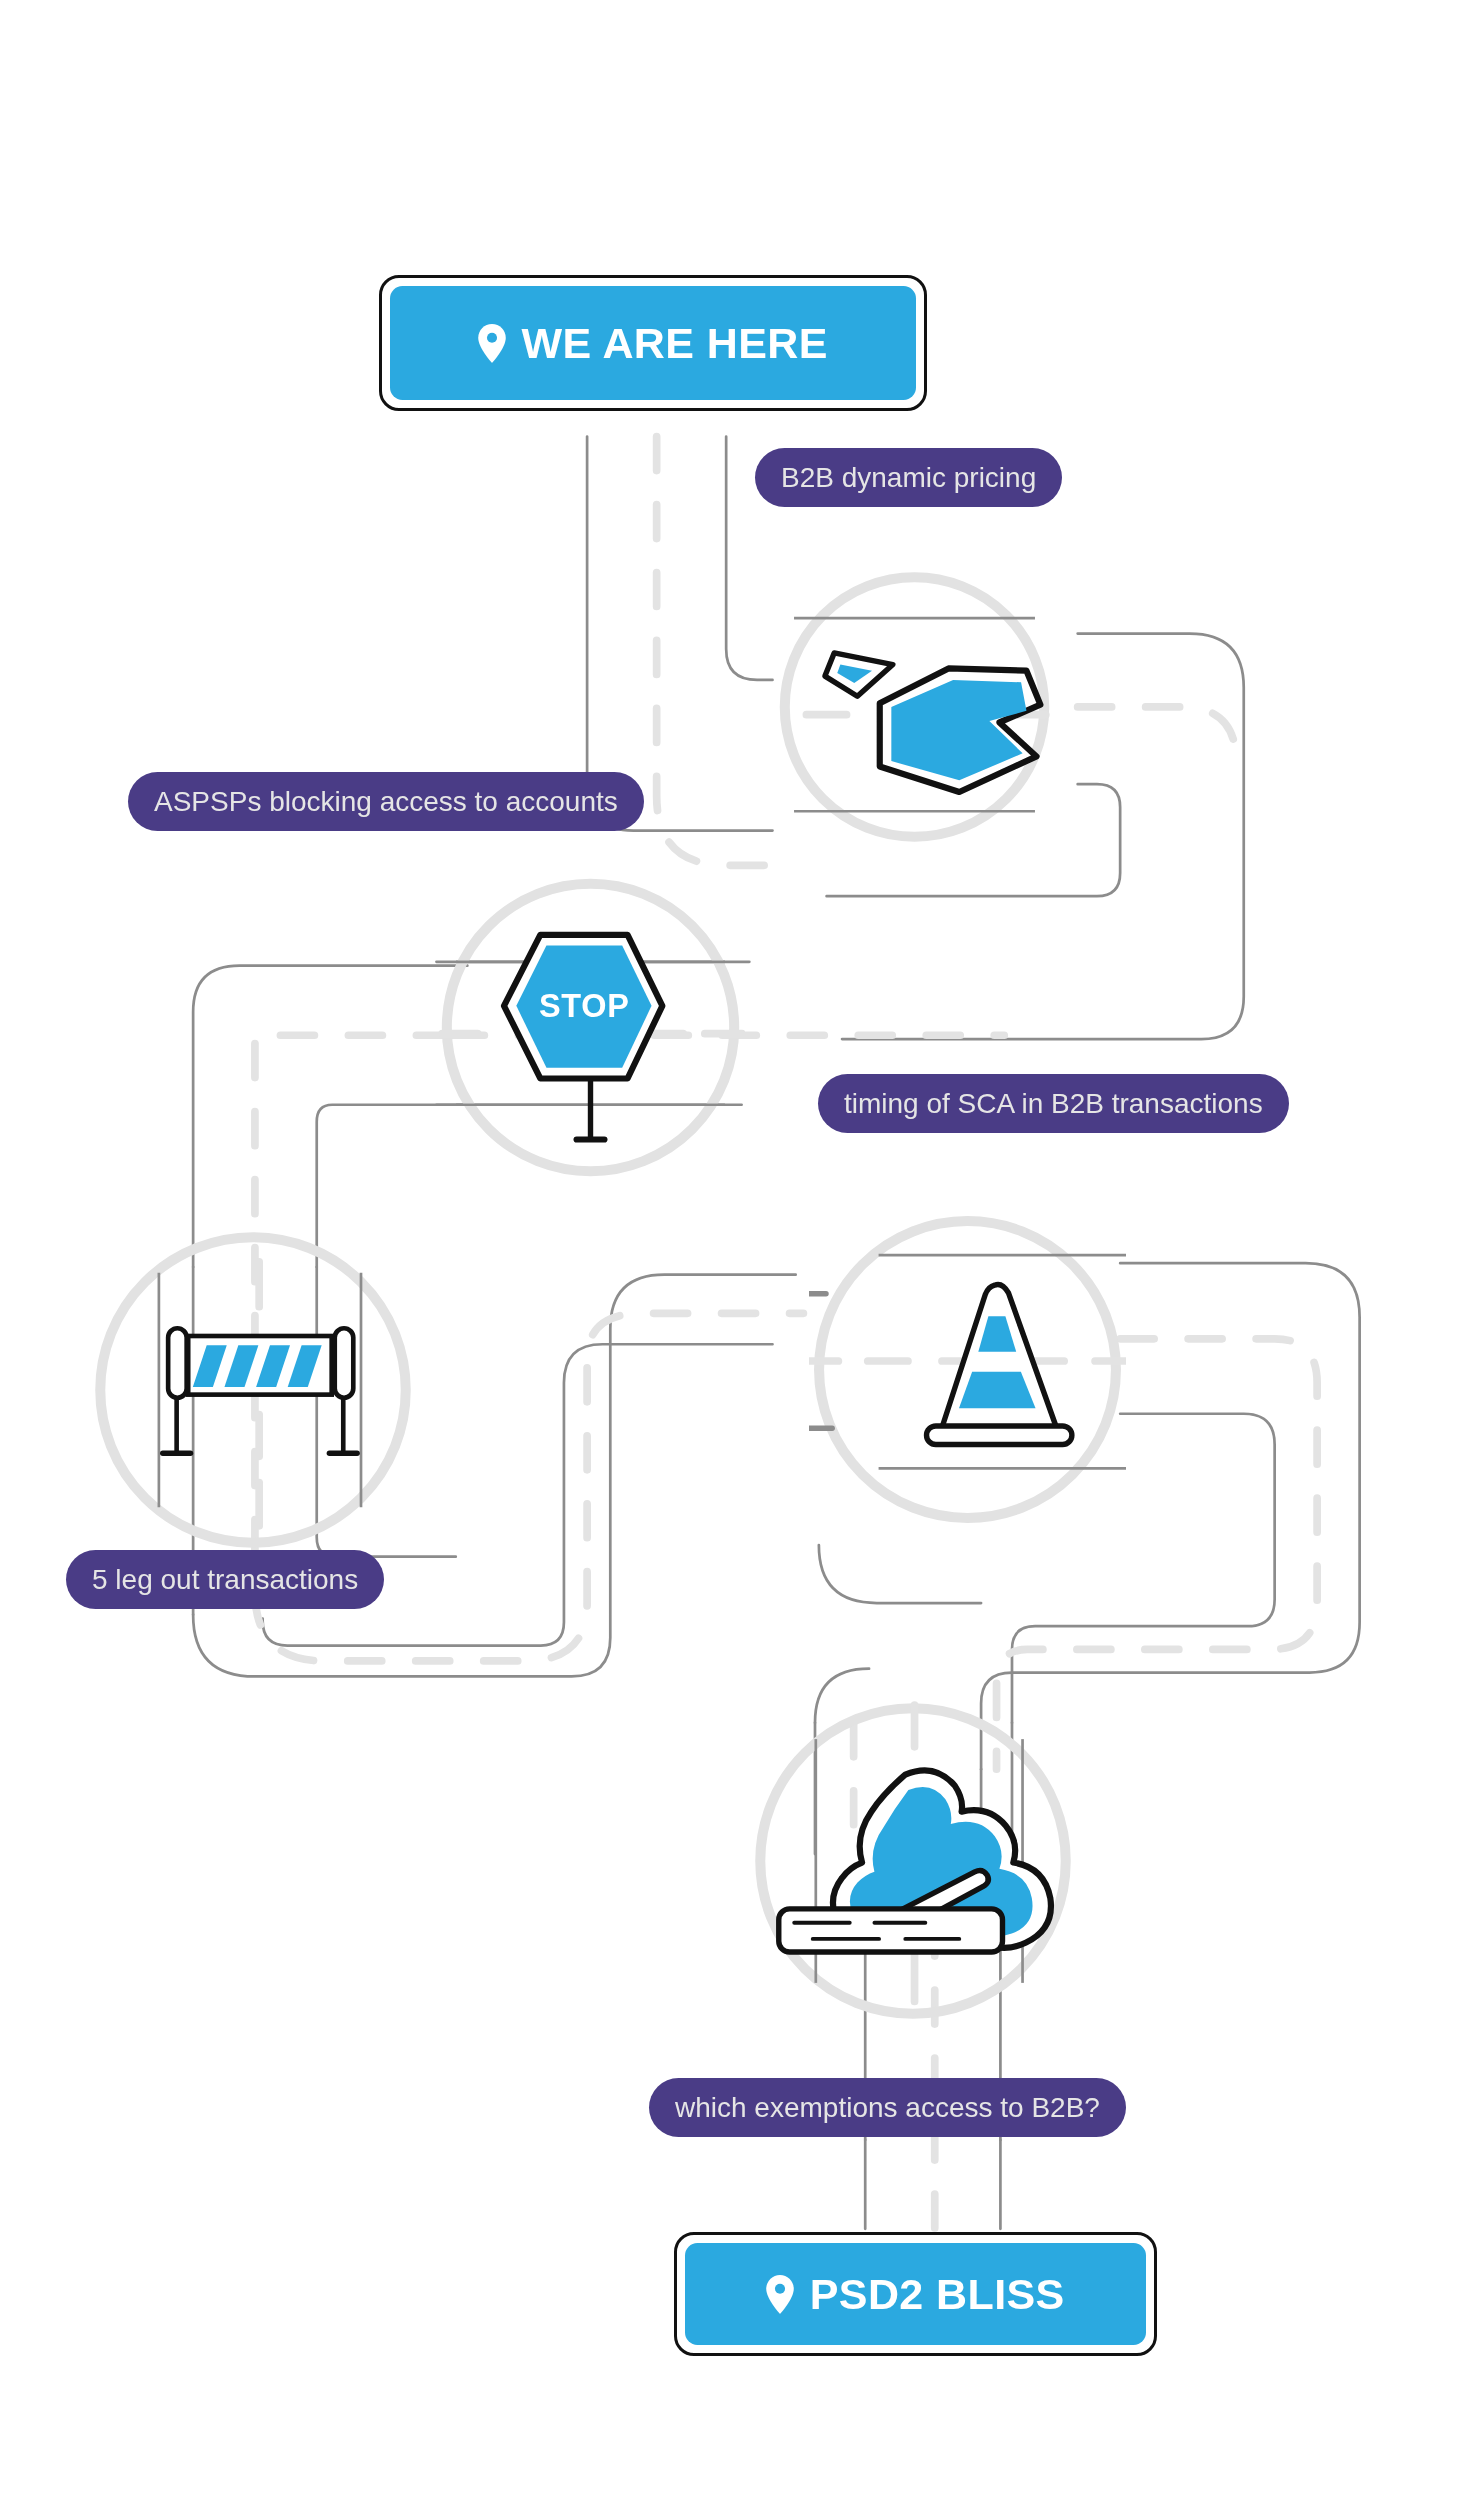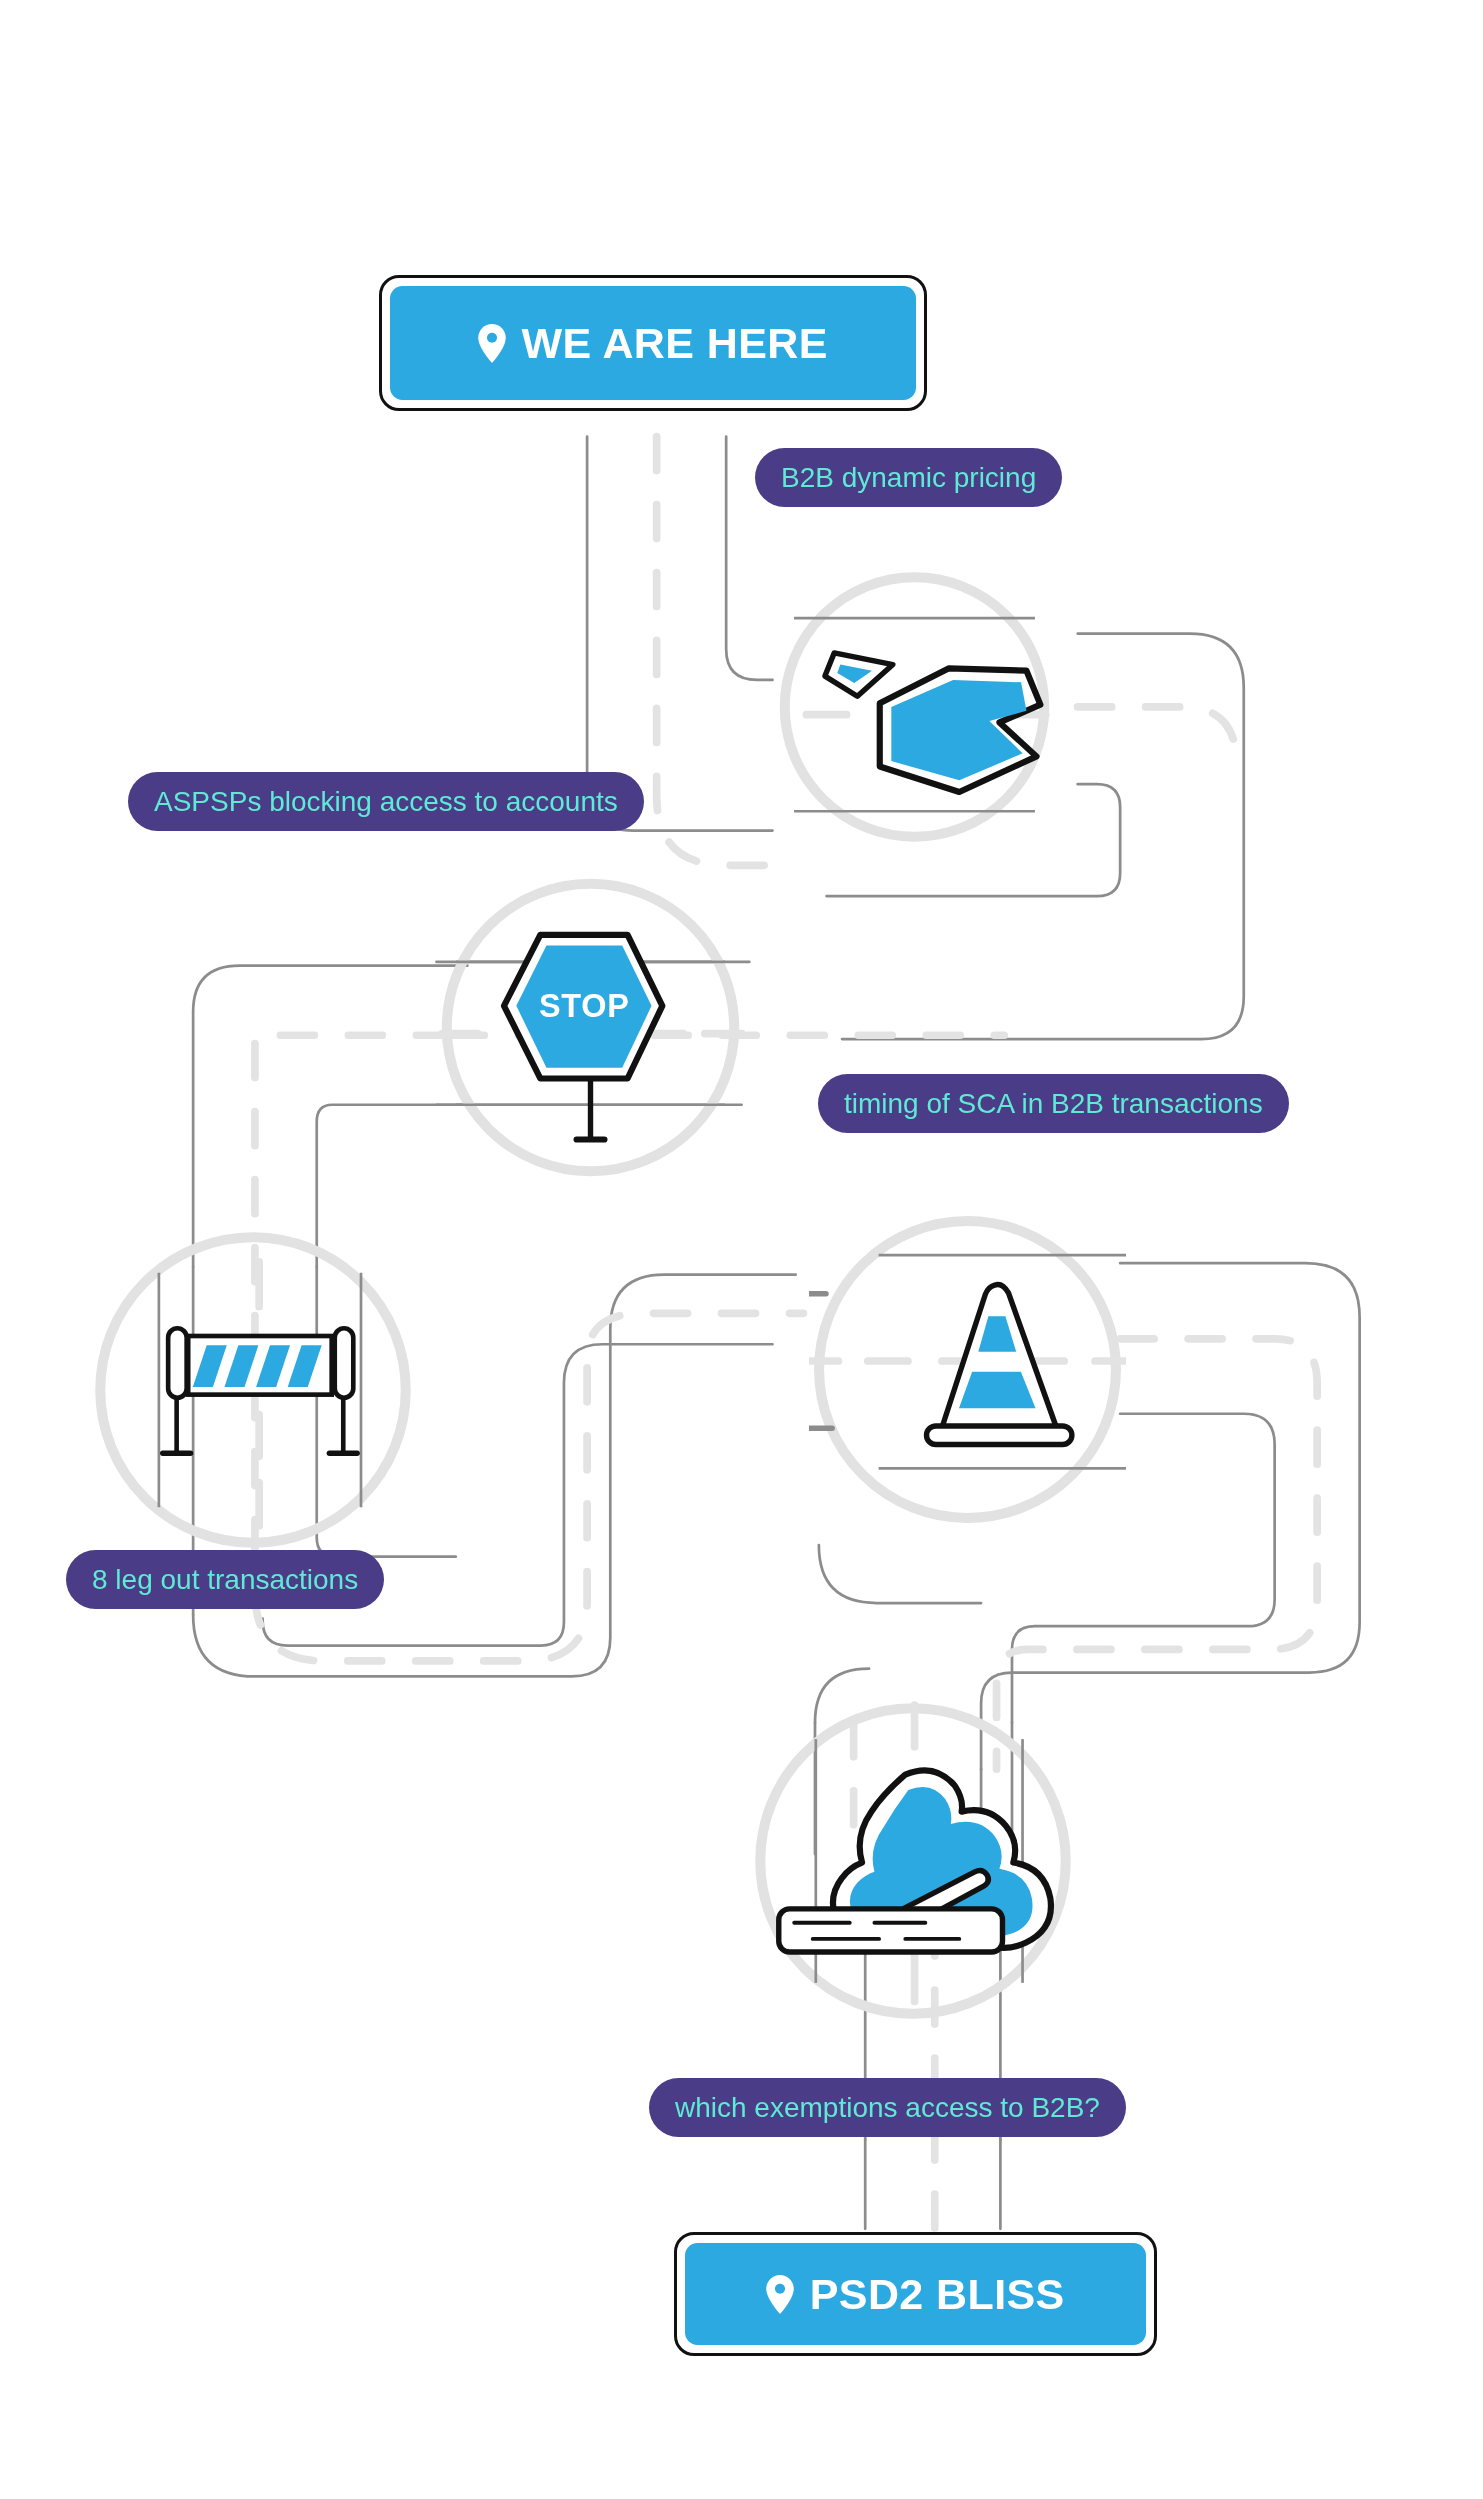--- a/index.html
+++ b/index.html
@@ -100,21 +100,21 @@
     background: #4a3c86;
     border-radius: 154px;
     display: flex;
     align-items: center;
     justify-content: center;
     padding: 0 26px;
     box-sizing: border-box;
     height: 59px;
   }
   .pill-label {
-    color: #5eead4;
+    color: #e5e5e5;
     font-family: "Liberation Sans", sans-serif;
     font-size: 28px;
     white-space: nowrap;
     line-height: 1;
   }
 
   #pill-b2b-dynamic-pricing { left: 755px; top: 448px; }
   #pill-aspsps-blocking     { left: 128px; top: 772px; }
   #pill-timing-sca          { left: 818px; top: 1074px; }
   #pill-1-leg-out           { left: 66px;  top: 1550px; }
@@ -319,21 +319,21 @@
 
   <div class="pill" id="pill-aspsps-blocking">
     <span class="pill-label">ASPSPs blocking access to accounts</span>
   </div>
 
   <div class="pill" id="pill-timing-sca">
     <span class="pill-label">timing of SCA in B2B transactions</span>
   </div>
 
   <div class="pill" id="pill-1-leg-out">
-    <span class="pill-label">8 leg out transactions</span>
+    <span class="pill-label">5 leg out transactions</span>
   </div>
 
   <div class="pill" id="pill-which-exemptions">
     <span class="pill-label">which exemptions access to B2B?</span>
   </div>
 
 </div>
 
 
 </body></html>

